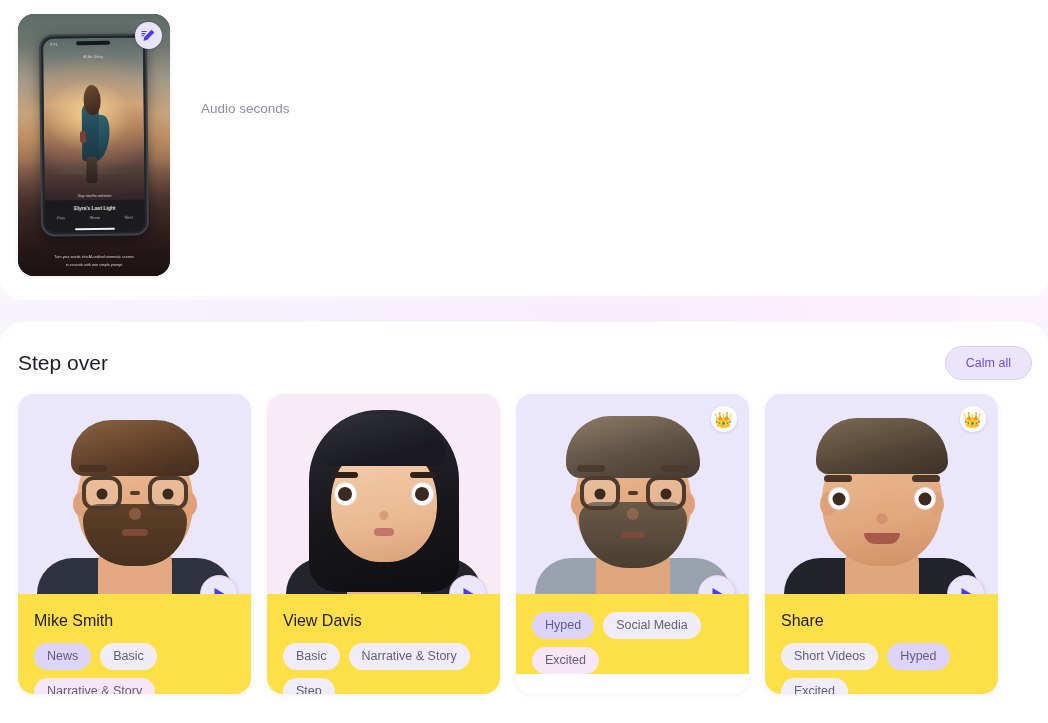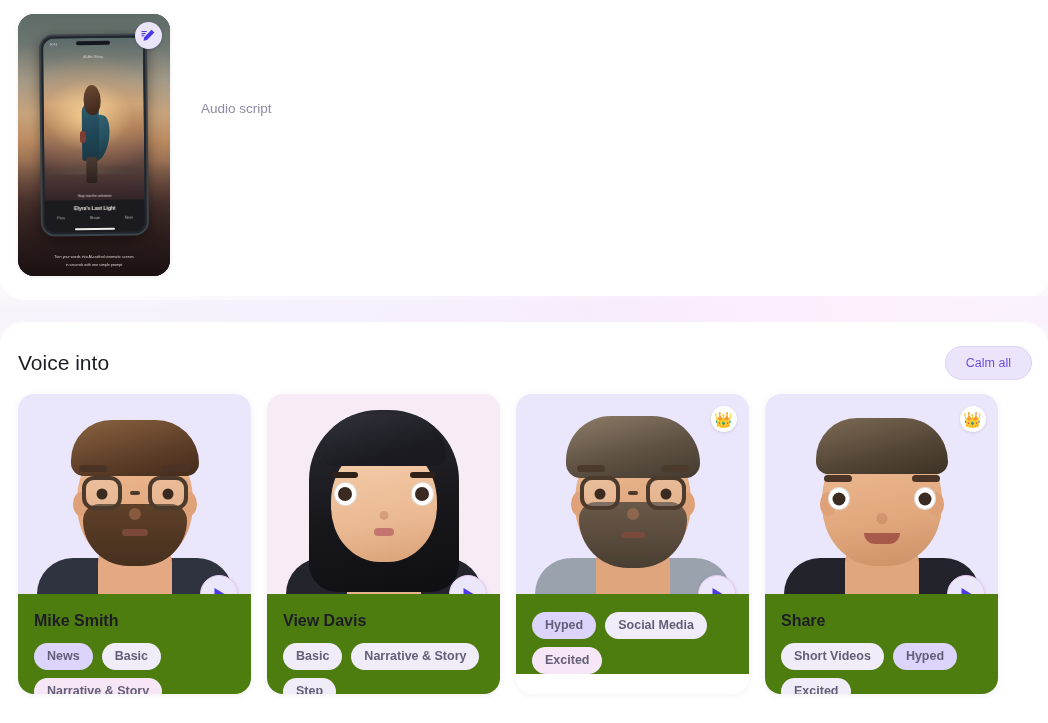--- a/index.html
+++ b/index.html
@@ -330,22 +330,21 @@
     border:1.5px solid #e3c9ee;
     display:flex; align-items:center; justify-content:center;
     box-shadow:0 1px 4px rgba(60,40,110,0.12);
     z-index:5;
     cursor:pointer;
   }
 
   .card-body {
     position:relative;
     padding:18px 16px 0 16px;
-    background:#4d7c0f;
-    font-weight:bold;
+    background:#fde047;
   }
   .card-name {
     font-size:16px;
     color:#1d1d26;
     margin-bottom:13px;
     white-space:nowrap;
   }
   .tag-row {
     display:flex;
     flex-wrap:wrap;
@@ -407,30 +406,30 @@
       </div>
 
       <div class="edit-badge">
         <svg width="15" height="15" viewBox="0 0 24 24">
           <path d="M16.8 2.6 L21.4 7.2 L9.6 19 L4 20.2 L5.2 14.6 Z" fill="#4b3ae8"></path>
           <path d="M1.5 5.5 H8.5 M1.5 9 H6.5 M1.5 12.5 H4.5" stroke="#4b3ae8" stroke-width="1.7" stroke-linecap="round" fill="none"></path>
         </svg>
       </div>
     </div>
 
-    <div class="script-label">Audio script</div>
+    <div class="script-label">Audio seconds</div>
 
   </div>
 
   <div class="divider-glow"></div>
 
   <div class="voice-panel">
 
     <div class="voice-head">
-      <div class="voice-title">Voice into</div>
+      <div class="voice-title">Step over</div>
       <button class="view-all">Calm all</button>
     </div>
 
     <div class="card-grid">
 
       <div class="voice-card">
         <div class="card-art" style="background:#eae6fb">
           <div class="av">
             <div class="av-shoulders" style="background:#2f3340"></div>
             <div class="av-neck"></div>

